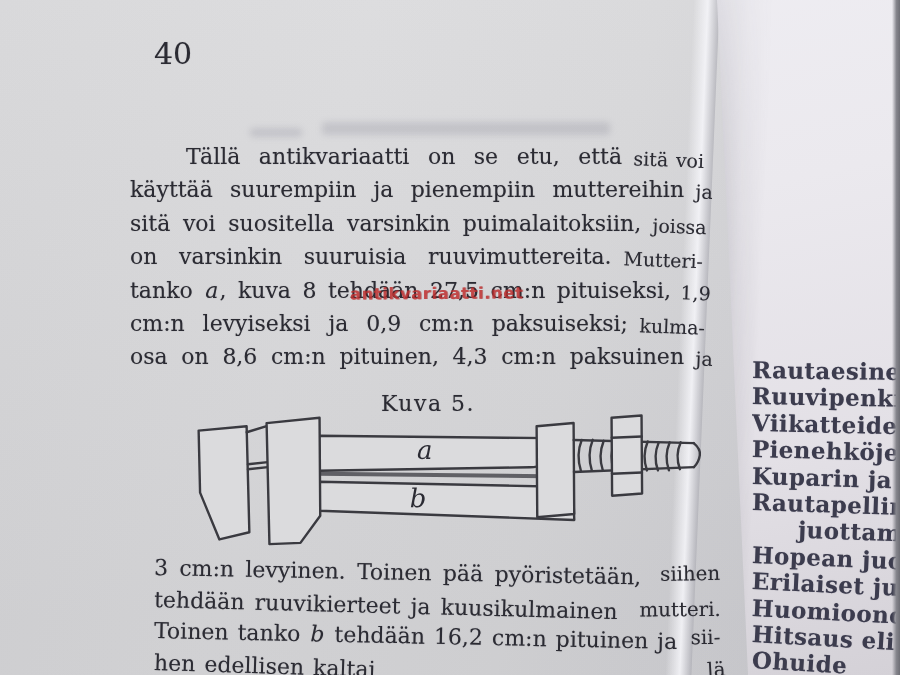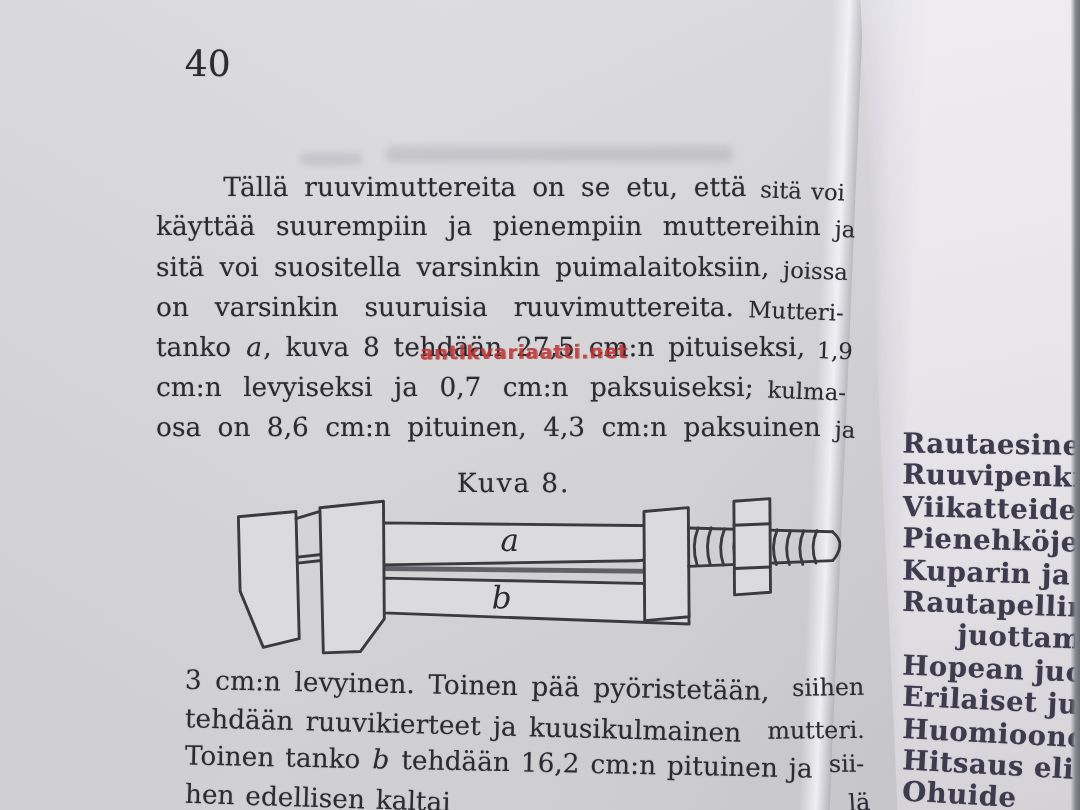--- a/index.html
+++ b/index.html
@@ -127,30 +127,30 @@
 
   <div class="left-page">
     <div class="page-curl"></div>
 
     <div class="page-number">40</div>
 
     <div class="ghost g1"></div>
     <div class="ghost g2"></div>
 
     <div class="para p1">
-      <div class="line"><span>Tällä ruuvimuttereita on se etu, että</span><i class="em"></i><span></span><span class="tail">sitä voi</span></div>
+      <div class="line"><span>Tällä antikvariaatti on se etu, että</span><i class="em"></i><span></span><span class="tail">sitä voi</span></div>
       <div class="line"><span>käyttää suurempiin ja pienempiin muttereihin</span><i class="em"></i><span></span><span class="tail">ja</span></div>
       <div class="line"><span>sitä voi suositella varsinkin puimalaitoksiin,</span><i class="em"></i><span></span><span class="tail">joissa</span></div>
       <div class="line"><span>on varsinkin suuruisia ruuvimuttereita.</span><i class="em"></i><span></span><span class="tail">Mutteri-</span></div>
       <div class="line"><span>tanko </span><i class="em">a</i><span>, kuva 8 tehdään 27,5 cm:n pituiseksi,</span><span class="tail">1,9</span></div>
-      <div class="line"><span>cm:n levyiseksi ja 0,7 cm:n paksuiseksi;</span><i class="em"></i><span></span><span class="tail">kulma-</span></div>
+      <div class="line"><span>cm:n levyiseksi ja 0,9 cm:n paksuiseksi;</span><i class="em"></i><span></span><span class="tail">kulma-</span></div>
       <div class="line"><span>osa on 8,6 cm:n pituinen, 4,3 cm:n paksuinen</span><i class="em"></i><span></span><span class="tail">ja</span></div>
     </div>
 
-    <div class="fig-caption">Kuva 8.</div>
+    <div class="fig-caption">Kuva 5.</div>
 
     <svg class="figure" width="560" height="140" viewBox="0 0 560 140">
       <g stroke="#3a3a40" stroke-width="2.4" fill="none" stroke-linejoin="round" stroke-linecap="round">
 
         <path d="M171,24 L402,28 L400,45 Q398,57 382,57 L171,59 Z" fill="#dbdbdd"></path>
 
         <path d="M171,62 L398,66" stroke-width="4" opacity=".75"></path>
 
         <path d="M171,70 L425,77 L426,110 L171,99 Z" fill="#dbdbdd"></path>
 

